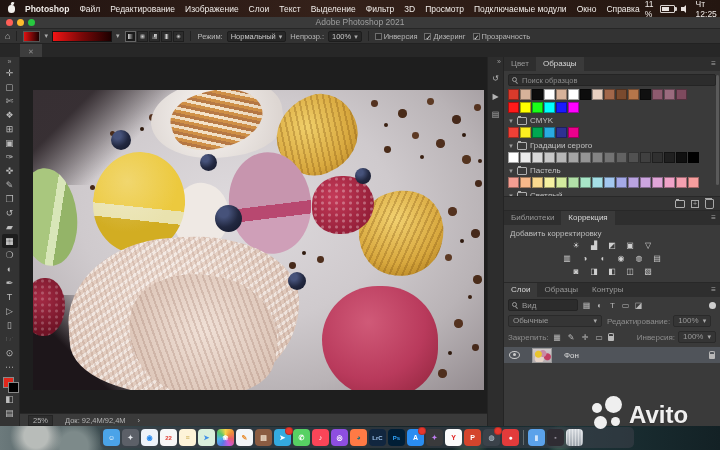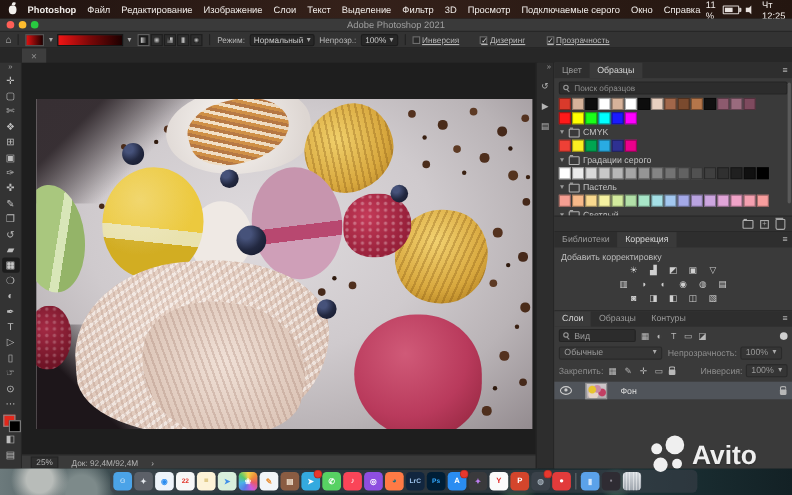--- a/index.html
+++ b/index.html
@@ -56,21 +56,21 @@
            display:flex;flex-direction:column;align-items:center;padding-top:1px;box-sizing:border-box;}
   .tb-collapse{font-size:7px;color:#9a9a9a;height:8px;line-height:8px;}
   .tool{width:16px;height:14px;font-size:9px;color:#bdbdbd;display:flex;align-items:center;justify-content:center;flex:none;}
   .tool.selected{background:#1d1d1d;color:#eee;border-radius:2px;}
   .fgbg{position:relative;width:16px;height:15px;margin-top:3px;flex:none;}
   .fg{position:absolute;left:1px;top:0;width:9px;height:9px;border:1px solid #888;}
   .bg{position:absolute;left:6px;top:5px;width:9px;height:9px;border:1px solid #888;}
   
   .canvas{position:absolute;left:20px;top:40px;right:231px;bottom:12px;background:#1e1e1e;overflow:hidden;}
   .statusbar{position:absolute;left:20px;right:231px;bottom:0;height:12px;background:#3a3a3a;border-top:1px solid #272727;
-             display:flex;align-items:flex-end;gap:12px;padding-left:8px;font-size:7.5px;color:#b5b5b5;}
+             display:flex;align-items:center;gap:12px;padding-left:8px;font-size:7.5px;color:#b5b5b5;}
   .zoomfield{background:#2e2e2e;border:1px solid #252525;padding:0 4px;height:9px;line-height:9px;}
   
   .sidedock{position:absolute;right:216px;top:40px;bottom:0;width:15px;background:#2d2d2d;
             border-left:1px solid #242424;border-right:1px solid #242424;display:flex;flex-direction:column;align-items:center;}
   .sd-collapse{font-size:7px;color:#9a9a9a;height:10px;line-height:10px;align-self:flex-end;padding-right:2px;}
   .sd-icon{width:13px;height:14px;color:#b5b5b5;font-size:8px;display:flex;align-items:center;justify-content:center;margin-top:4px;}
   
   .panels{position:absolute;right:0;top:40px;bottom:0;width:216px;background:#3a3a3a;font-size:8px;color:#c5c5c5;}
   .panel{position:absolute;left:0;width:216px;box-sizing:border-box;border-bottom:1px solid #282828;background:#3a3a3a;}
   .p-swatches{top:0;height:154px;}
@@ -219,21 +219,21 @@
         <span class="menu-item bold" data-name="menu-item-0">Photoshop</span>
         <span class="menu-item" data-name="menu-item-1">Файл</span>
         <span class="menu-item" data-name="menu-item-2">Редактирование</span>
         <span class="menu-item" data-name="menu-item-3">Изображение</span>
         <span class="menu-item" data-name="menu-item-4">Слои</span>
         <span class="menu-item" data-name="menu-item-5">Текст</span>
         <span class="menu-item" data-name="menu-item-6">Выделение</span>
         <span class="menu-item" data-name="menu-item-7">Фильтр</span>
         <span class="menu-item" data-name="menu-item-8">3D</span>
         <span class="menu-item" data-name="menu-item-9">Просмотр</span>
-        <span class="menu-item" data-name="menu-item-10">Подключаемые серого</span>
+        <span class="menu-item" data-name="menu-item-10">Подключаемые модули</span>
         <span class="menu-item" data-name="menu-item-11">Окно</span>
         <span class="menu-item" data-name="menu-item-12">Справка</span>
       </span>
     <span class="mb-right" data-name="menu-bar-status">
       <span data-name="battery-percent">11 %</span>
       <span class="batt" data-name="battery-icon"></span>
       <span class="spk" data-name="volume-icon"></span>
       <span data-name="clock">Чт 12:25</span>
 
     </span>
@@ -278,21 +278,21 @@
       <span class="field" data-name="blend-mode-dropdown">
         <span>Нормальный</span>
         <span class="chev" data-name="chevron-down-icon">▾</span>
       </span>
       <span data-name="opacity-label">Непрозр.:</span>
       <span class="field" data-name="opacity-dropdown">
         <span>100%</span>
         <span class="chev" data-name="chevron-down-icon">▾</span>
       </span>
       <span class="vsep" data-name="divider"></span>
-      <span id="ob-checks" data-name="options-checkboxes" style="display:flex;gap:19px;text-decoration:underline;">
+      <span id="ob-checks" data-name="options-checkboxes" style="display:flex;gap:7px;">
           <span class="check" data-name="invert-checkbox">
             <span class="cbox" data-name="invert-checkbox-box"></span>
             <span data-name="invert-checkbox-label">Инверсия</span>
           </span>
           <span class="check" data-name="dither-checkbox">
             <span class="cbox" data-name="dither-checkbox-box">✓</span>
             <span data-name="dither-checkbox-label">Дизеринг</span>
           </span>
           <span class="check" data-name="transparency-checkbox">
             <span class="cbox" data-name="transparency-checkbox-box">✓</span>
@@ -542,21 +542,21 @@
               <span class="lficon" data-name="filter-shape-layers-icon">▭</span>
               <span class="lficon" data-name="filter-smart-objects-icon">◪</span>
             </span>
           <span class="ltoggle" data-name="layer-filter-toggle"></span>
         </div>
         <div class="lrow" data-name="blend-mode-row">
           <span class="dd" style="width:84px;justify-content:space-between;" data-name="layer-blend-mode-dropdown">
             <span>Обычные</span>
             <span class="chev" data-name="chevron-down-icon">▾</span>
           </span>
-          <span data-name="layer-opacity-label" style="margin-left:2px;">Непрозрачность:</span>
+          <span data-name="layer-opacity-label" style="margin-left:2px;">Редактирование:</span>
           <span class="dd" data-name="layer-opacity-field">
             <span>100%</span>
             <span class="chev" data-name="chevron-down-icon">▾</span>
           </span>
         </div>
         <div class="lrow" data-name="lock-row">
           <span data-name="lock-label">Закрепить:</span>
           <span id="lock-icons" data-name="lock-buttons" style="display:flex;gap:3px;">
               <span class="lficon" data-name="lock-transparent-pixels-icon">▦</span>
               <span class="lficon" data-name="lock-image-pixels-icon">✎</span>

